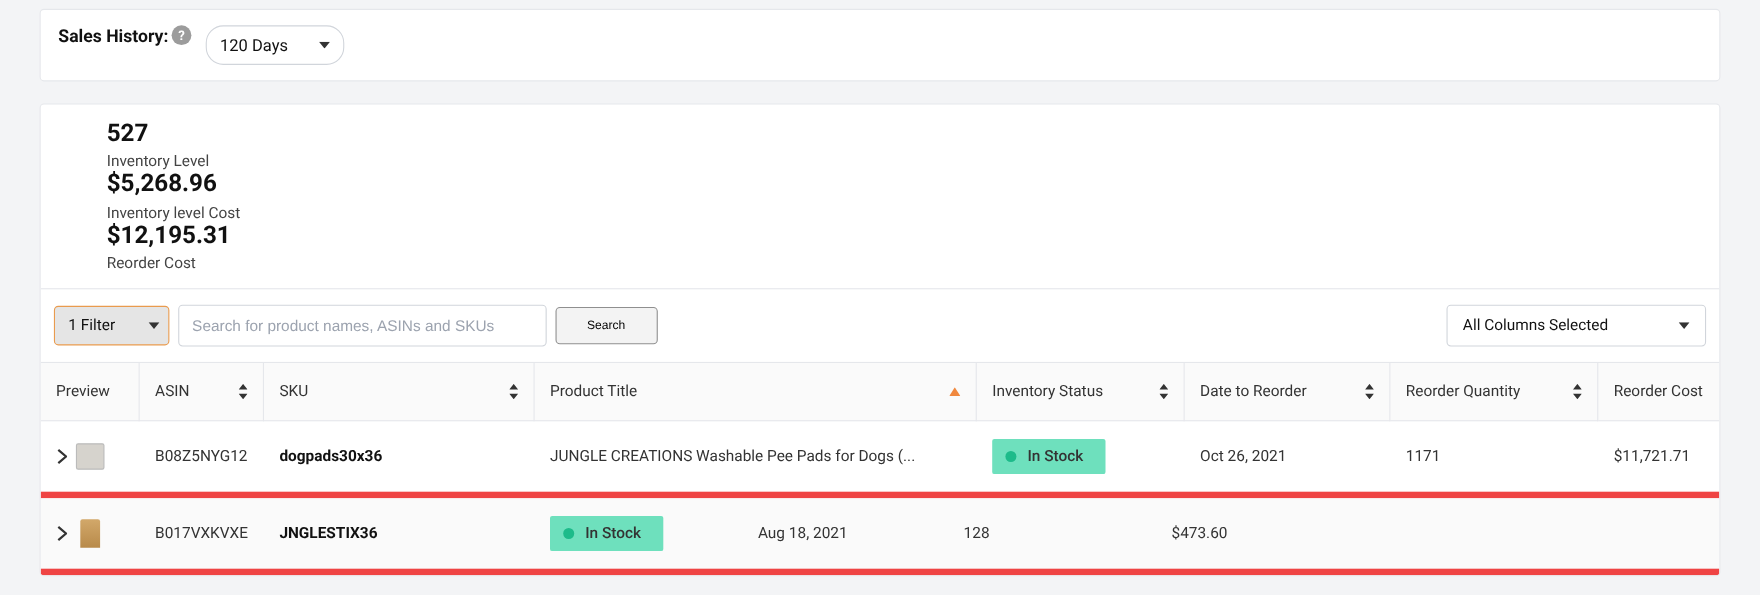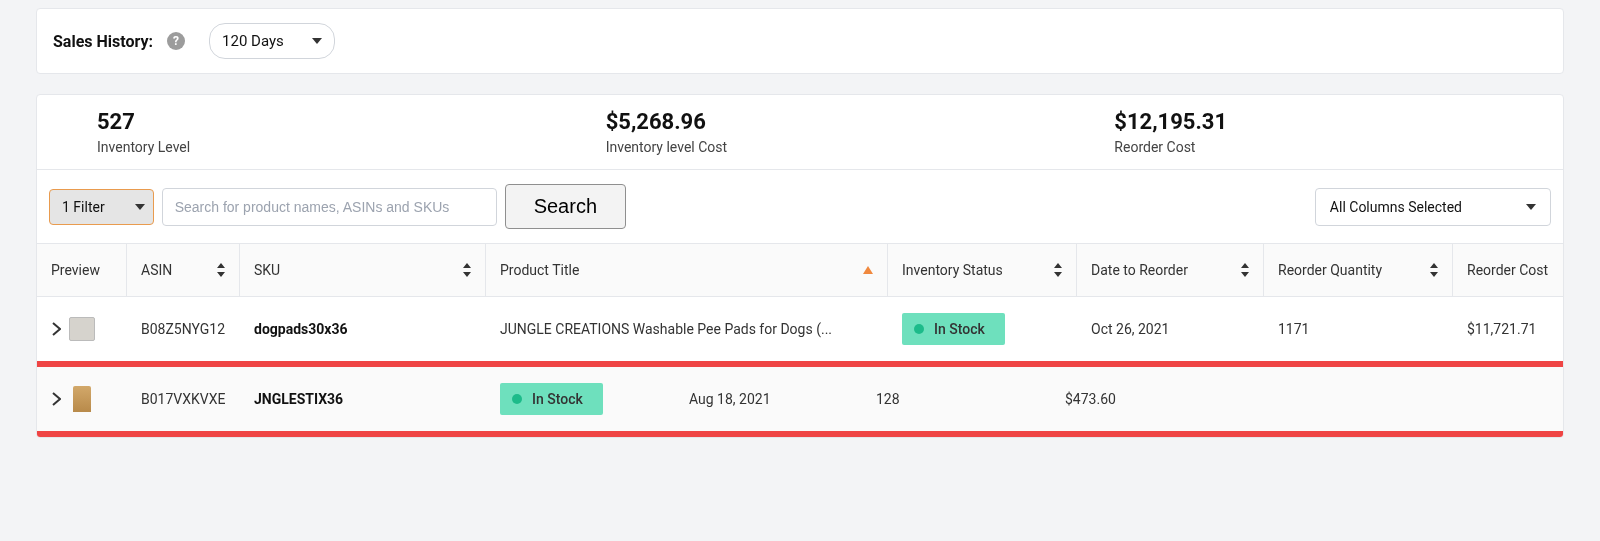--- a/index.html
+++ b/index.html
@@ -31,22 +31,21 @@
       padding: 12px 16px;
       border-bottom: 1px solid #e5e7eb;
     }
     .header-title {
       font-size: 22px;
       font-weight: 700;
     }
     .header-controls {
       padding: 14px 16px;
       display: flex;
-      align-items: center;
-      gap: 12px;
+      gap: 1px;
     }
     .sales-history-label {
       font-weight: 700;
       font-size: 16px;
     }
     .help-icon {
       width: 18px;
       height: 18px;
       border-radius: 50%;
       background: #9c9c9c;
@@ -82,20 +81,21 @@
       display: block;
     }
     
     .stats-card {
       overflow: hidden;
     }
     .stats-row {
       display: flex;
       padding: 14px 0;
       border-bottom: 1px solid #e5e7eb;
+      flex-direction: column;
     }
     .stat {
       flex: 1;
       padding: 0 60px;
     }
     .stat-value {
       font-size: 22px;
       font-weight: 700;
       line-height: 1.2;
     }
@@ -133,21 +133,21 @@
     }
     .search-input::placeholder {
       color: #9ca3af;
     }
     .search-btn {
       border: 1px solid #8f8f8f;
       border-radius: 4px;
       background: #f3f3f3;
       padding: 10px 28px;
       cursor: pointer;
-      font-size: 20px;
+      font-size: 11px;
     }
     .spacer { flex: 1; }
     .columns-select {
       border: 1px solid #d1d5db;
       border-radius: 4px;
       background: #fff;
       padding: 10px 14px;
       display: inline-flex;
       align-items: center;
       gap: 64px;

